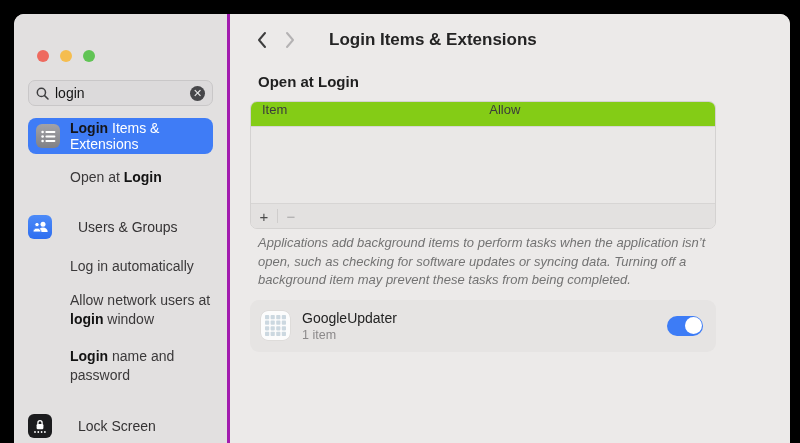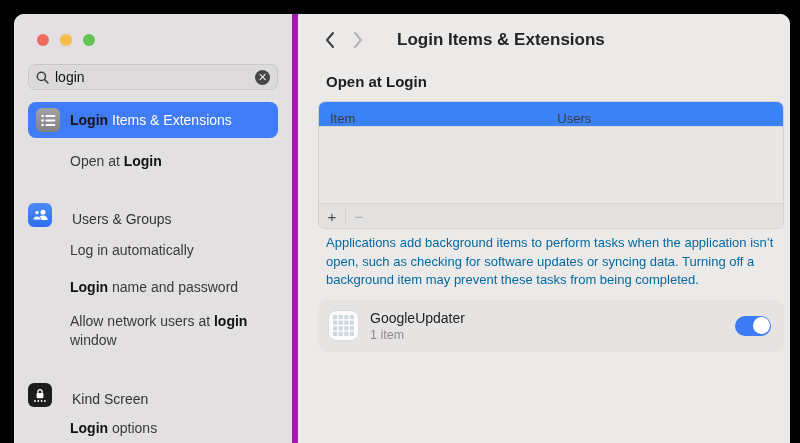--- a/index.html
+++ b/index.html
@@ -4,42 +4,42 @@
 <style>
   * { margin:0; padding:0; box-sizing:border-box; }
   html,body { width:800px; height:443px; background:#000; overflow:hidden;
     font-family:"Liberation Sans","DejaVu Sans",sans-serif;
     -webkit-font-smoothing:antialiased; }
 
   .window { position:absolute; left:14px; top:14px; width:776px; height:429px;
     border-radius:10px 10px 0 0; overflow:hidden; display:flex; background:#eceae9; }
 
   
-  .sidebar { width:284px; flex:none; background:#e2e0e0; border-right:6px solid #a21caf;
-    padding:0 14px; position:relative; }
+  .sidebar { width:216px; flex:none; background:#e2e0e0; border-right:3px solid #a21caf;
+    padding:16px 14px; position:relative; }
   .traffic { display:flex; gap:11px; margin:20px 0 0 9px; }
   .traffic span { width:12px; height:12px; border-radius:50%; }
   .dot-red { background:#ee6a5f; }
   .dot-yellow { background:#f5bd4f; }
   .dot-green { background:#61c455; }
 
   .search { margin-top:18px; height:26px; border-radius:7px; background:#dcdadb;
     border:1px solid #c9c7c8; display:flex; align-items:center; padding:0 7px; gap:6px; }
   .search input { flex:1; border:none; background:transparent; outline:none;
     font-size:14px; color:#141414; font-family:inherit; min-width:0; }
   .search .clear { width:15px; height:15px; border-radius:50%; background:#47474a;
     color:#e8e8e8; font-size:11px; line-height:15px; text-align:center; flex:none;
     cursor:default; }
 
   .nav { margin-top:0; }
   .row-sel { display:flex; align-items:center; gap:10px; margin-top:12px; height:36px;
     padding:0 8px; border-radius:8px; background:#3f7cf6; }
   .row-sel .t-rest { color:#fff;margin-top:44px; }
   .row-sel .t-match { color:#15151a; font-weight:600; }
-  .row-group { display:flex; align-items:flex-end; gap:20px; height:32px; }
+  .row-group { display:flex; align-items:center; gap:26px; height:32px; }
   .row-text { font-size:14px; color:#3b393a; padding-left:42px; line-height:19px; }
   .row-text .t-match { color:#131313; font-weight:700; }
   .row-group .label { font-size:14px; color:#343233; }
 
   .app-icon { width:24px; height:24px; border-radius:6px; flex:none;
     display:flex; align-items:center; justify-content:center; }
   .icon-list { background:linear-gradient(#a2a2a7,#818186); }
   .icon-users { background:linear-gradient(#4d8bf8,#2e6ef0); }
   .icon-lock { background:#1c1c1e; }
 
@@ -52,32 +52,32 @@
   .nav-btn { width:18px; height:22px; display:flex; align-items:center; justify-content:center; }
   .nav-btn.back { margin-left:2px; }
   .nav-btn.fwd { margin-left:11px; }
   .pane-title { margin-left:30px; font-size:17px; font-weight:700; color:#242424; }
 
   .sec-head { margin:21px 0 0 8px; font-size:15px; font-weight:700; color:#1f1f1f; }
   .sec-sub { margin:4px 0 0 8px; font-size:13px; color:#828081; }
 
   .grouptable { margin-top:11px; width:466px; border:1px solid #d4d2d1; border-radius:7px;
     overflow:hidden; background:#eae8e7; }
-  .gt-header { height:25px; background:#3b82f6; border-bottom:1px solid #d7d5d4;
-    display:flex; align-items:flex-end; font-size:13px; color:#3b3b3b; }
+  .gt-header { height:25px; background:#84cc16; border-bottom:1px solid #d7d5d4;
+    display:flex; align-items:flex-start; font-size:13px; color:#3b3b3b; }
   .gt-col-item { margin-left:11px; }
   .gt-col-kind { margin-left:202px; }
   .gt-body { height:76px; }
   .gt-footer { height:25px; background:#e3e1e0; border-top:1px solid #d7d5d4;
     display:flex; align-items:center; }
   .gt-btn { width:26px; text-align:center; font-size:15px; color:#4b4b4b; }
   .gt-btn.disabled { color:#a9a7a8; }
   .gt-sep { width:1px; height:14px; background:#cfcdcc; }
 
-  .bg-desc { margin:5px 0 0 8px; font-size:13px; line-height:1.43; color:#0369a1; width:462px; }
+  .bg-desc { margin:5px 0 0 8px; font-size:13px; line-height:1.43; color:#737373; width:462px;font-style:italic; }
 
   .card { margin-top:10px; width:466px; height:52px; border-radius:9px; background:#e6e4e3;
     display:flex; align-items:center; padding:0 13px 0 11px; gap:12px; }
   .grid-icon { width:29px; height:29px; border-radius:7px; background:#fcfcfc;
     box-shadow:0 0 0 0.5px #d5d3d2; display:flex; align-items:center; justify-content:center; flex:none; }
   .card-text { display:flex; flex-direction:column; gap:2px; }
   .card-name { font-size:14px; color:#232323; }
   .card-detail { font-size:12.5px; color:#8b898a; }
   .toggle { margin-left:auto; width:36px; height:20px; border-radius:10px; background:#3d7cf6;
     position:relative; flex:none; }
@@ -131,36 +131,36 @@
             <path d="M6.3 11 C6.3 8.4 8.4 6.6 11 6.6 C13.6 6.6 15.7 8.4 15.7 11 Z" fill="#fff"></path>
             <circle cx="5" cy="3.6" r="2.2" fill="#fff" stroke="#3a7bf4" stroke-width="0.9"></circle>
             <path d="M1 11 C1 8.7 2.8 7.1 5 7.1 C7.2 7.1 9 8.7 9 11 Z" fill="#fff" stroke="#3a7bf4" stroke-width="0.9"></path>
           </svg>
         </span>
         <span class="label">Users &amp; Groups</span>
       </div>
 
       <div class="row-text mt14"><span>Log in automatically</span><span class="t-match"></span><span></span></div>
 
+      <div class="row-text mt15"><span>Allow network users at </span><span class="t-match">login</span><span> window</span></div>
+
       <div class="row-text mt18"><span></span><span class="t-match">Login</span><span> name and password</span></div>
-
-      <div class="row-text mt15"><span>Allow network users at </span><span class="t-match">login</span><span> window</span></div>
 
       <div class="row-group mt25">
         <span class="app-icon icon-lock">
           <svg width="14" height="15" viewBox="0 0 14 15">
             <rect x="3.6" y="5" width="6.8" height="5.2" rx="1.2" fill="#fff"></rect>
             <path d="M4.9 5.4 V3.9 C4.9 2.6 5.8 1.7 7 1.7 C8.2 1.7 9.1 2.6 9.1 3.9 V5.4" fill="none" stroke="#fff" stroke-width="1.3"></path>
             <circle cx="2" cy="13" r="0.9" fill="#fff"></circle>
               <circle cx="5.3" cy="13" r="0.9" fill="#fff"></circle>
             <circle cx="8.6" cy="13" r="0.9" fill="#fff"></circle>
               <circle cx="11.9" cy="13" r="0.9" fill="#fff"></circle>
           </svg>
         </span>
-        <span class="label">Kind Screen</span>
+        <span class="label">Lock Screen</span>
       </div>
 
       <div class="row-text mt12"><span></span><span class="t-match">Login</span><span> options</span></div>
 
     </nav>
   </aside>
 
   <main class="main">
 
     <div class="pane-header">
@@ -175,21 +175,21 @@
         </svg>
       </span>
       <h1 class="pane-title">Login Items &amp; Extensions</h1>
     </div>
 
     <h2 class="sec-head">Open at Login</h2>
 
     <div class="grouptable">
       <div class="gt-header">
         <span class="gt-col-item">Item</span>
-        <span class="gt-col-kind">Users</span>
+        <span class="gt-col-kind">Allow</span>
       </div>
       <div class="gt-body"></div>
       <div class="gt-footer">
         <span class="gt-btn">+</span>
         <span class="gt-sep"></span>
         <span class="gt-btn disabled">−</span>
       </div>
     </div>
 
     <p class="bg-desc">Applications add background items to perform tasks when the application isn’t open, such as checking for software updates or syncing data. Turning off a background item may prevent these tasks from being completed.</p>

